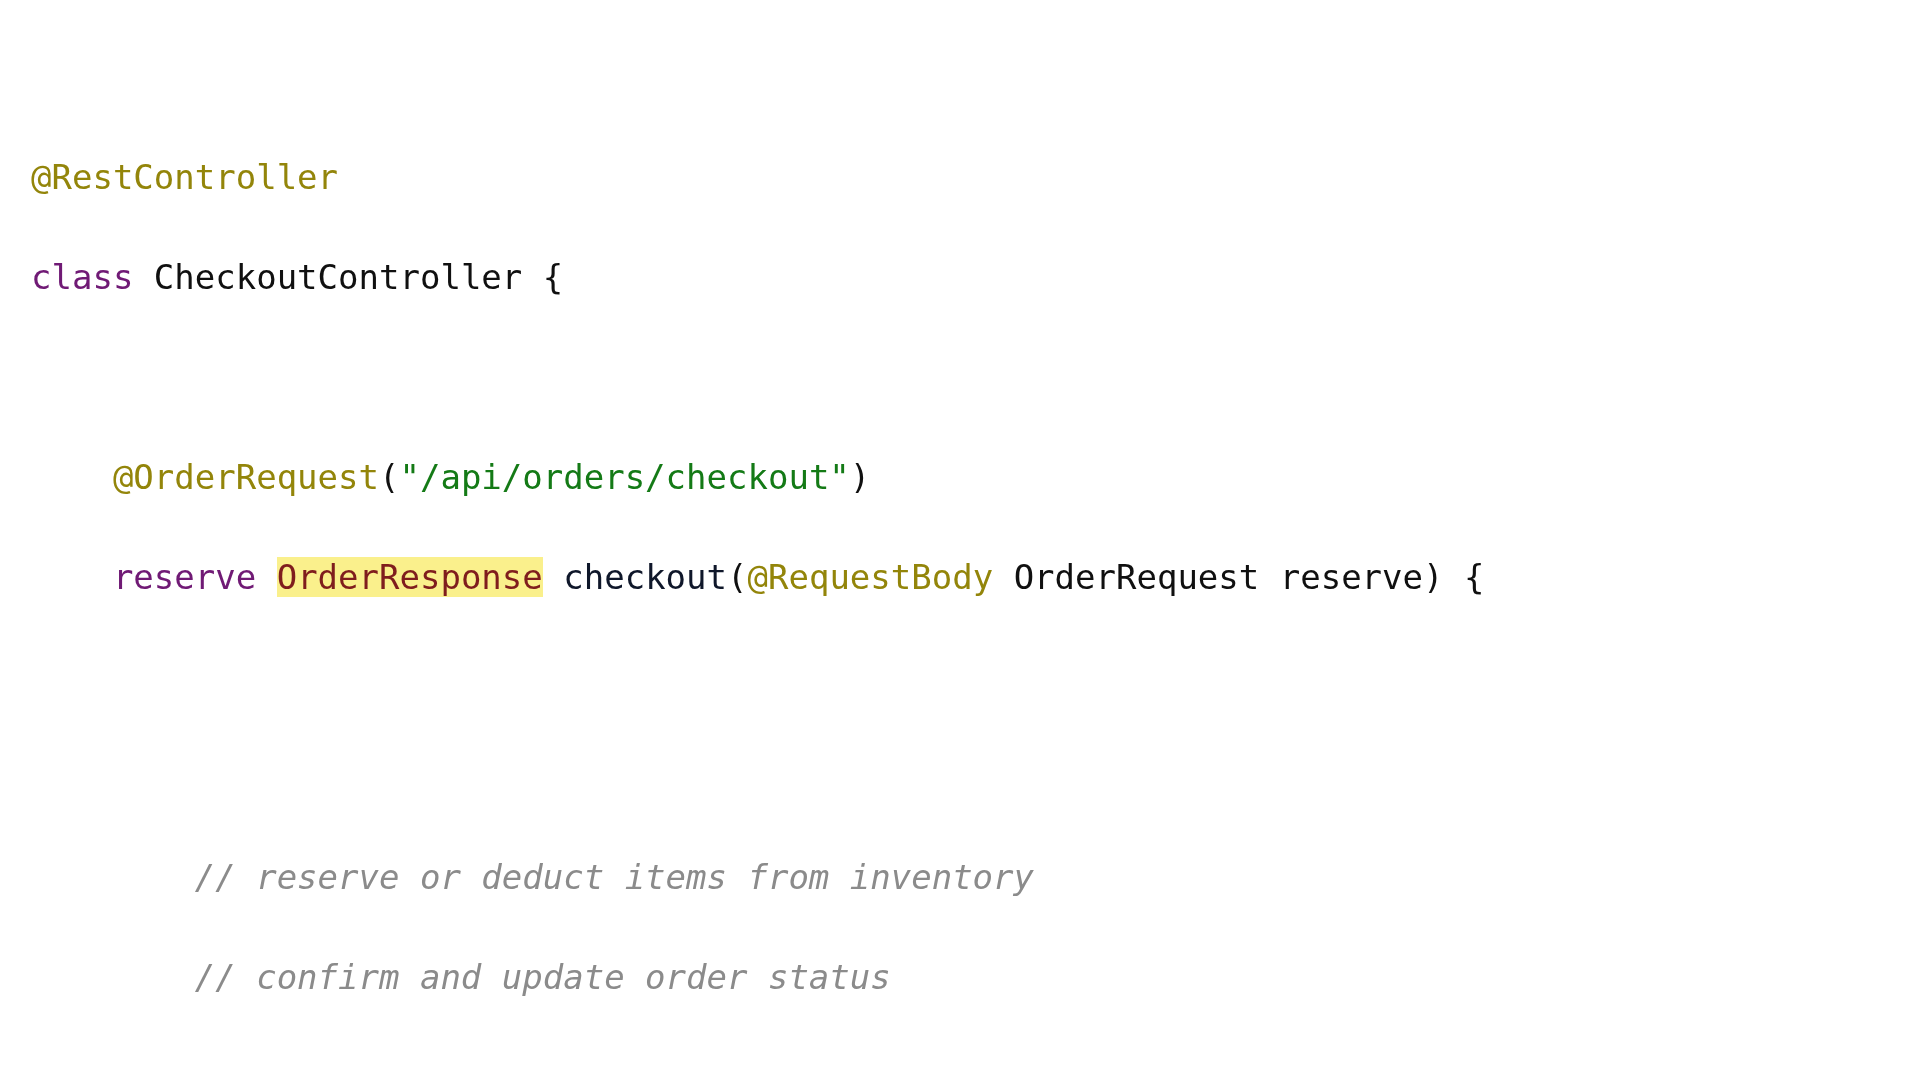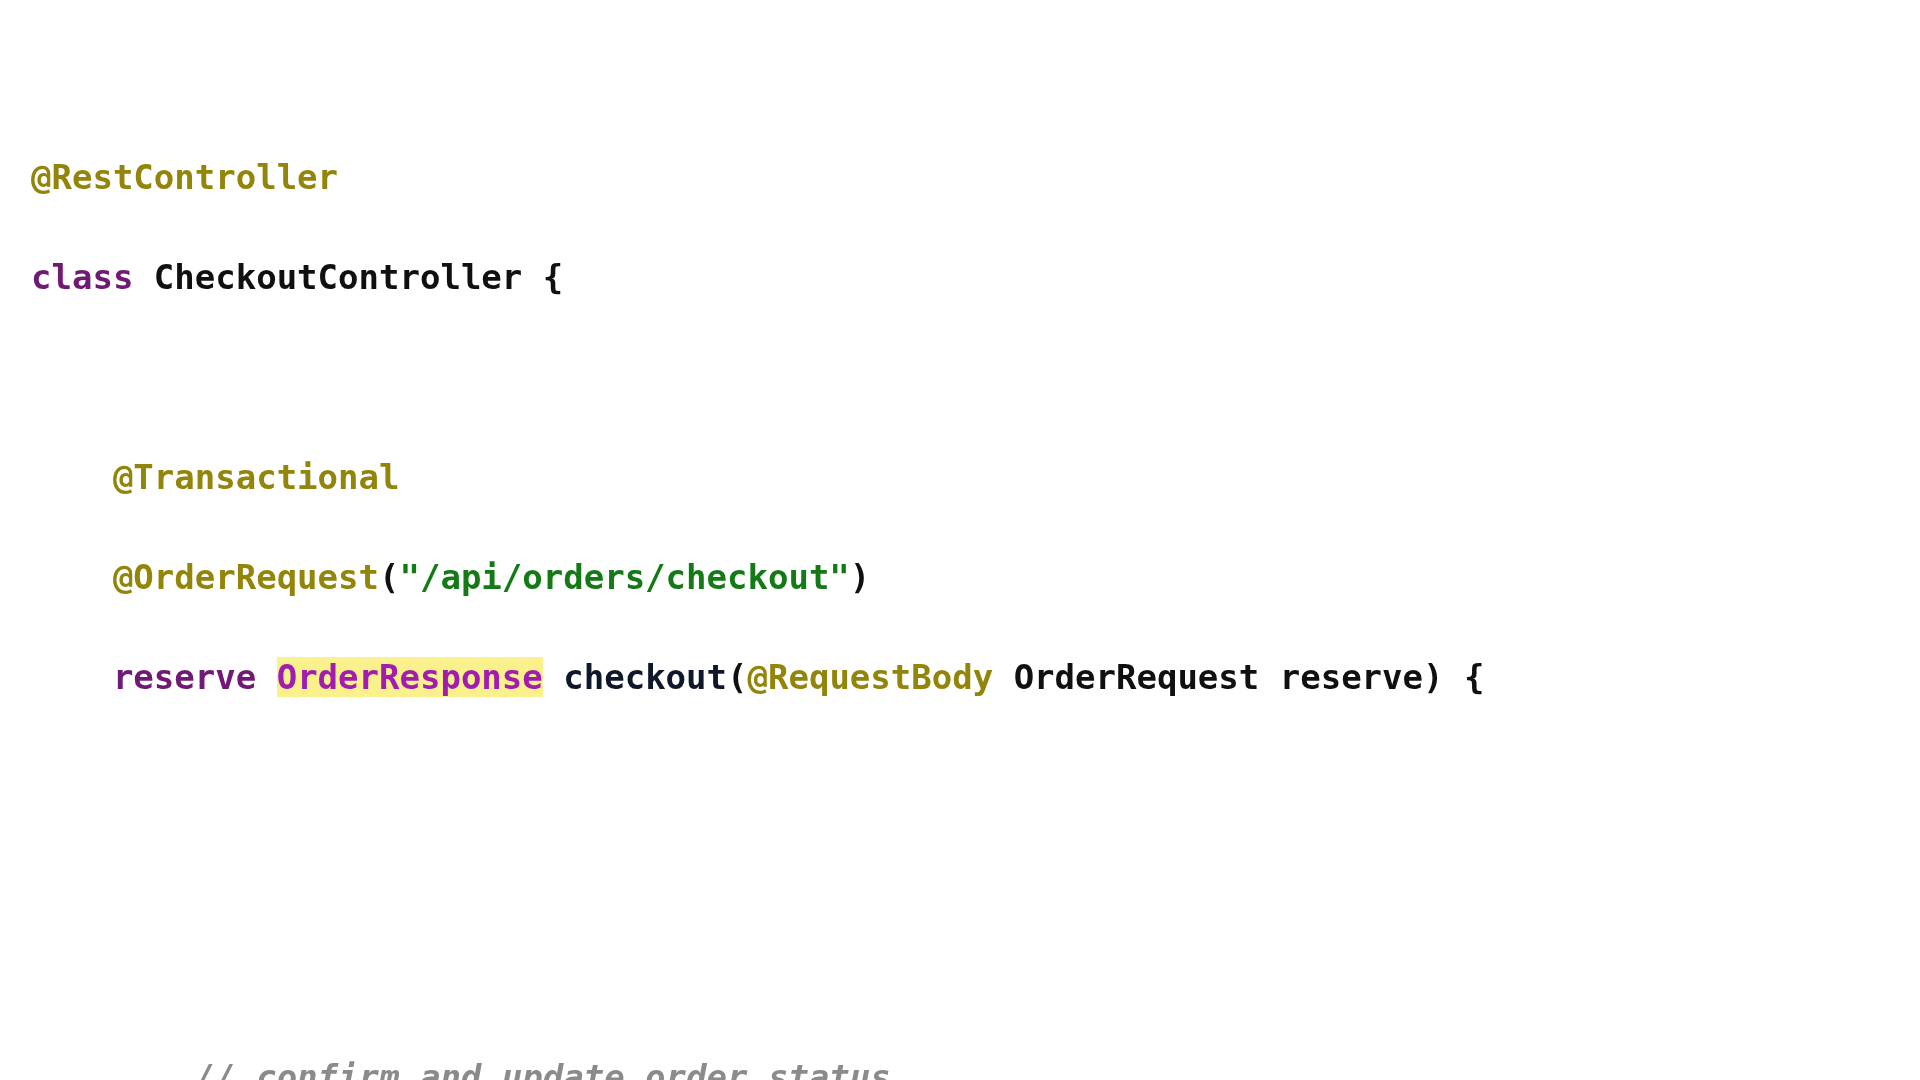--- a/index.html
+++ b/index.html
@@ -15,21 +15,20 @@
     font-family: "DejaVu Sans Mono", "Liberation Mono", monospace;
   }
 
   #code-surface {
     position: absolute;
     left: 0;
     top: 0;
     width: 1644px;
     height: 1080px;
     background: #ffffff;
-    font-weight: bold;
   }
 
   #code-block {
     position: absolute;
     left: 31px;
     top: 118px;
     font-size: 34px;
     line-height: 50px;
     white-space: pre;
     font-family: "DejaVu Sans Mono", "Liberation Mono", monospace;
@@ -51,37 +50,36 @@
   
   .tok-plain      { color: #101010; margin-top: 16px; }
   .tok-keyword    { color: #701a75; }
   .tok-annotation { color: #93850a; }
   .tok-string     { color: #147a16; }
   .tok-method     { color: #0f172a; }
   .tok-comment    { color: #8b8b8b; font-style: italic; }
 
   .tok-highlight {
     background: #faf08c;
-    color: #a21caf;
+    color: #7f1d1d;
     padding: 0;
   }
 </style>
 </head>
 <body>
 
 <div id="code-surface">
   <pre id="code-block"><span class="code-line"><span class="tok-annotation">@RestController</span></span>
 <span class="code-line"><span class="tok-keyword">class</span><span class="tok-plain"> CheckoutController {</span></span>
 <span class="blank-line"></span>
-<span class="code-line"><span>    </span><span class="tok-annotation">@Transactional</span></span>
 <span class="code-line"><span>    </span><span class="tok-annotation">@OrderRequest</span><span class="tok-plain">(</span><span class="tok-string">"/api/orders/checkout"</span><span class="tok-plain">)</span></span>
 <span class="code-line"><span>    </span><span class="tok-keyword">reserve</span><span class="tok-plain"> </span><span class="tok-highlight">OrderResponse</span><span class="tok-plain"> </span><span class="tok-method">checkout</span><span class="tok-plain">(</span><span class="tok-annotation">@RequestBody</span><span class="tok-plain"> OrderRequest reserve) {</span></span>
 <span class="blank-line"></span>
 <span class="code-line"><span>        </span></span>
-<span class="code-line"><span>        </span></span>
+<span class="code-line"><span>        </span><span class="tok-comment">// reserve or deduct items from inventory</span></span>
 <span class="code-line"><span>        </span><span class="tok-comment">// confirm and update order status</span></span>
 
 
 
 
 
 
 </pre>
 </div>
 

